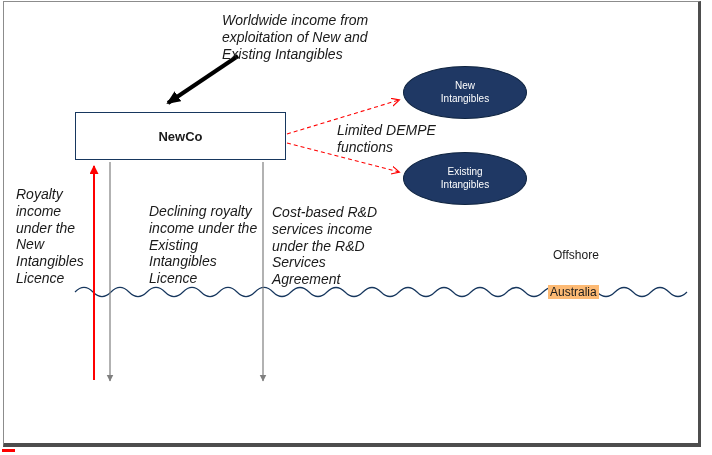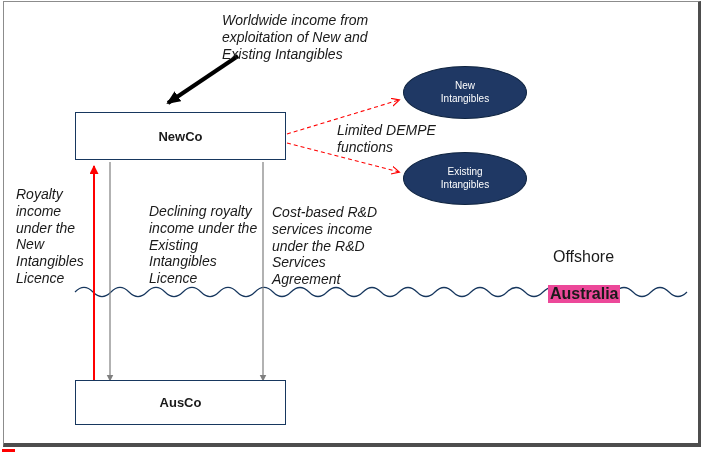--- a/index.html
+++ b/index.html
@@ -14,22 +14,22 @@
   .label { position:absolute; font-size:14px; line-height:1.2; color:#1a1a1a;
            white-space:pre-line;font-style:italic; }
   .box { position:absolute; background:#fff; border:1px solid #17375e;
          display:flex; align-items:center; justify-content:center; }
   .box span { font-size:13px; font-weight:bold; color:#1a1a1a; }
   .ellipse { position:absolute; border-radius:50%; background:#1f3864;
              border:1px solid #0f2440;
              display:flex; align-items:center; justify-content:center; }
   .ellipse span { color:#ffffff; font-size:10px; line-height:1.25;
                   text-align:center; white-space:pre-line; }
-  .sea-label { font-size:16px; color:#1a1a1a; position:absolute;text-align:right; }
-  .australia-bg { background:#ec4899; padding:0 2px;font-weight:bold; }
+  .sea-label { font-size:12px; color:#1a1a1a; position:absolute;text-align:right; }
+  .australia-bg { background:#fdba74; padding:0 2px; }
   .red-mark { position:absolute; left:2px; top:449px; width:13px; height:3px;
               background:#ff0000; }
 </style>
 </head>
 <body>
 
 <div class="canvas">
 
   <div class="frame"></div>
 
@@ -95,19 +95,16 @@
 
   <div class="label" style="left:272px; top:204px; width:110px;">Cost-based R&amp;D
 services income
 under the R&amp;D
 Services
 Agreement</div>
 
   <div class="sea-label" style="left:553px; top:248px;">Offshore</div>
   <div class="sea-label australia-bg" style="left:548px; top:285px;">Australia</div>
 
-  <div class="box" style="left:75px; top:380px; width:211px; height:45px;">
-    <span>AusCo</span>
-  </div>
 
   <div class="red-mark"></div>
 
 </div>
 
 </body></html>

